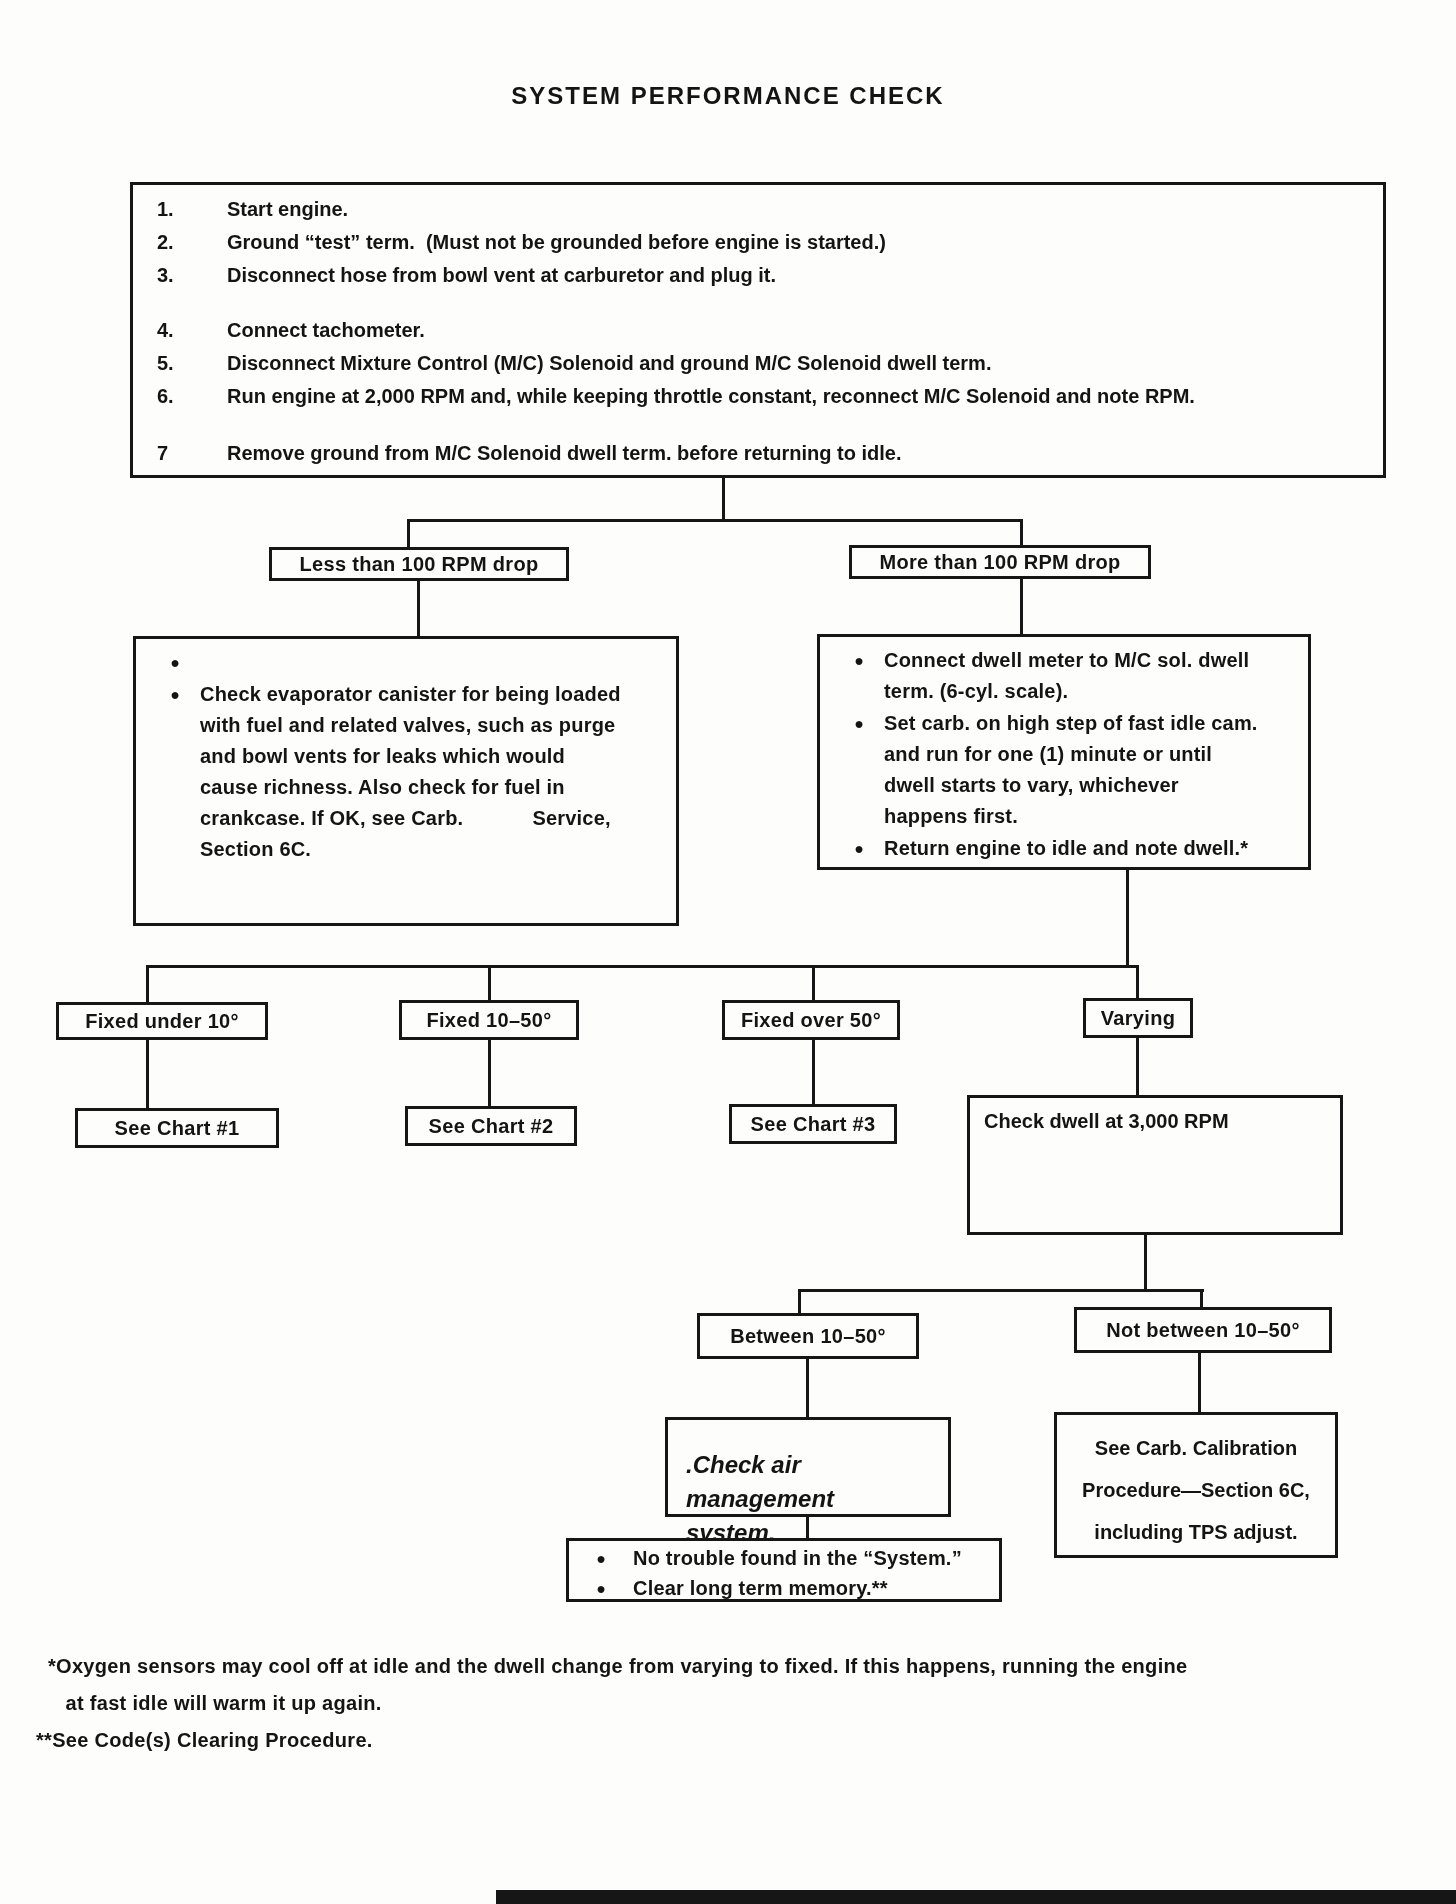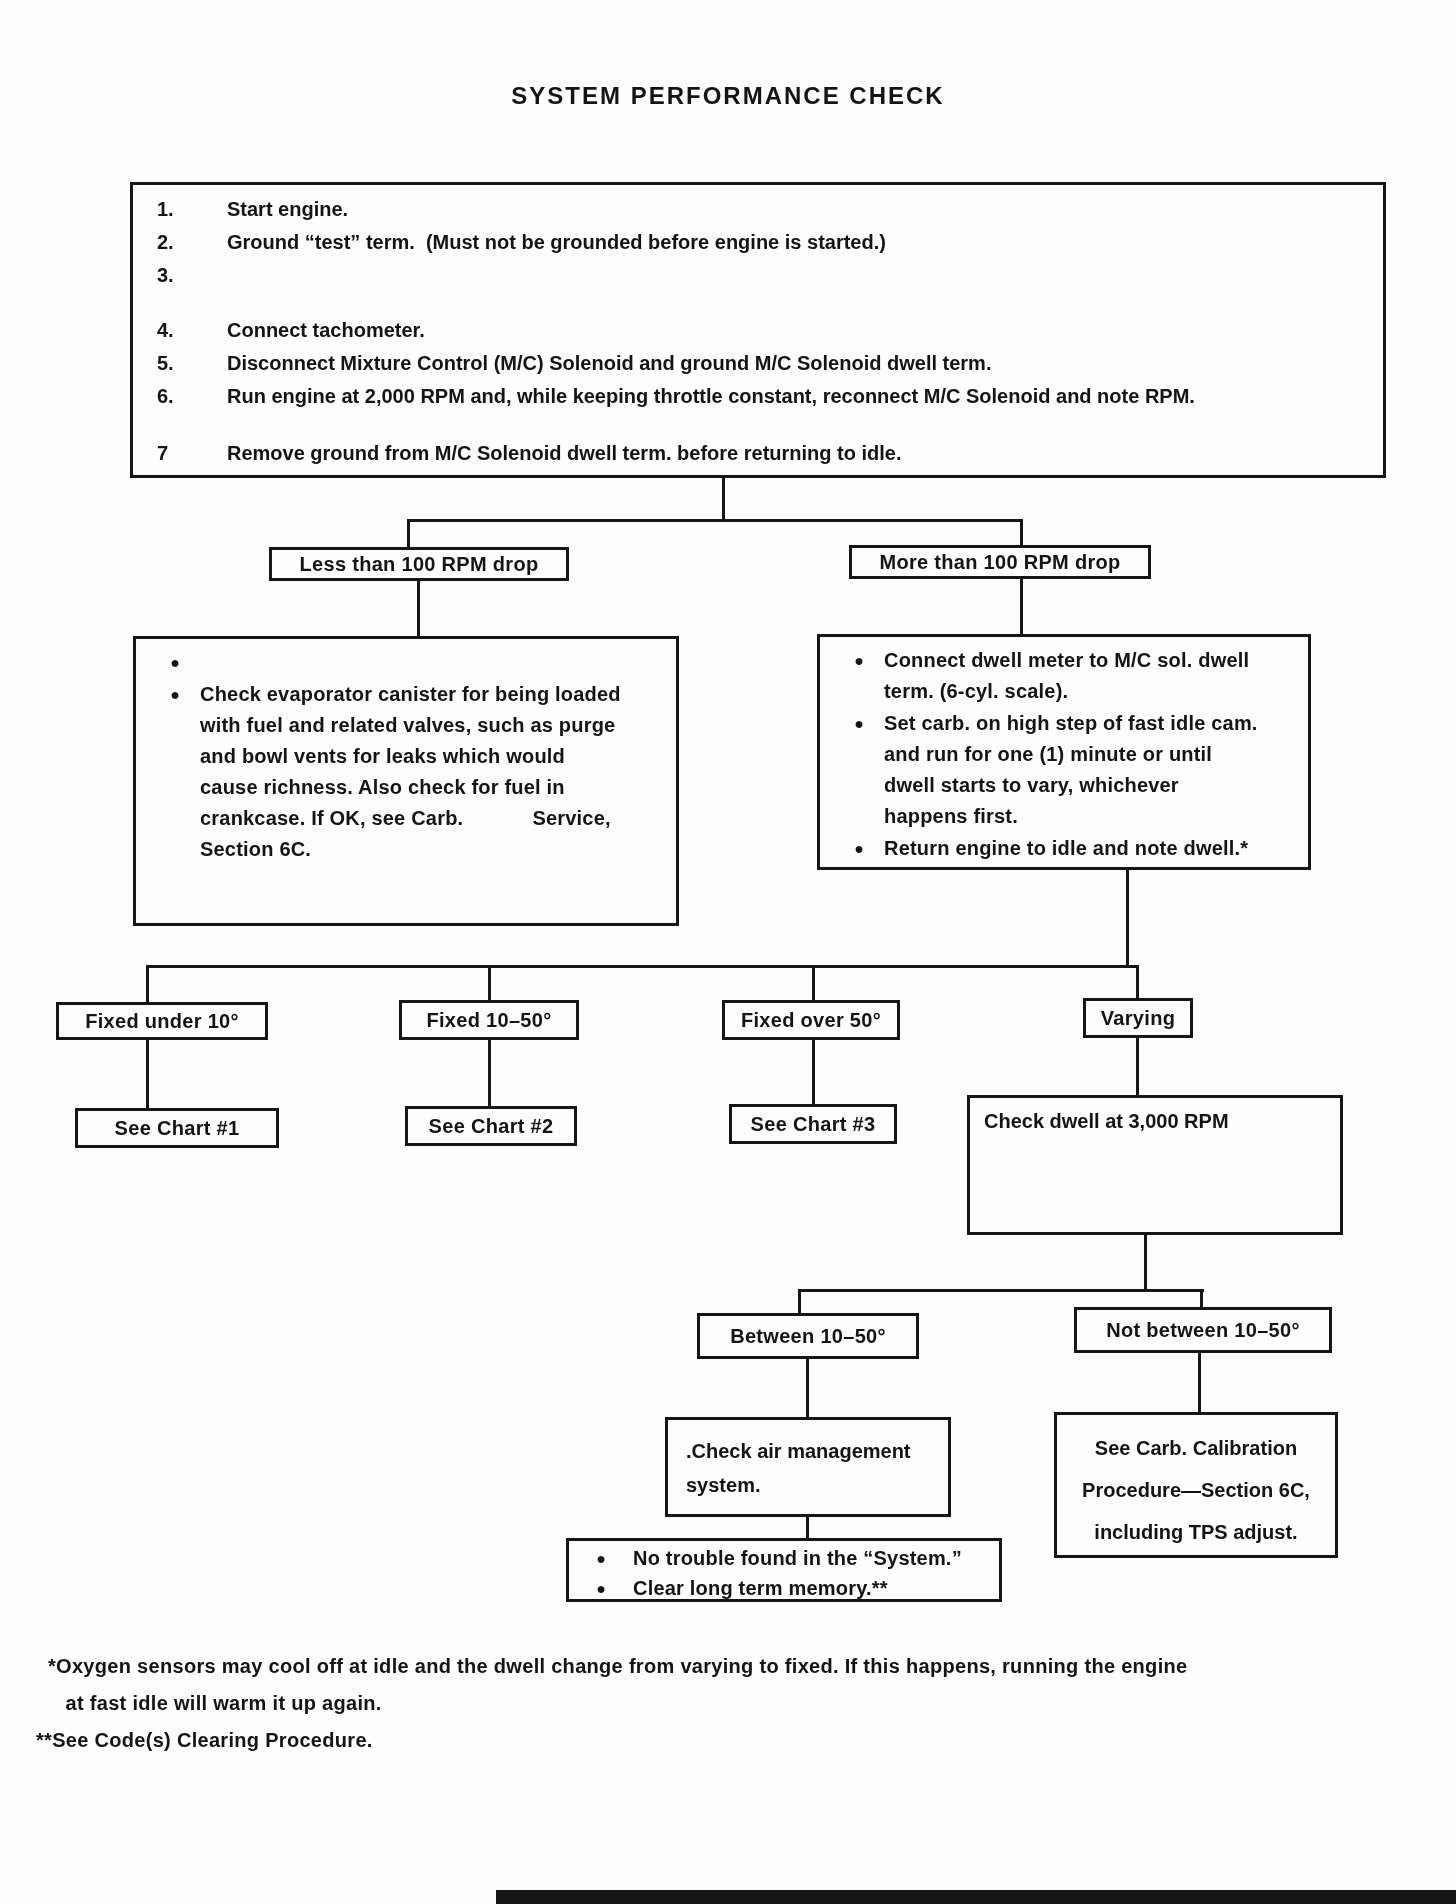--- a/index.html
+++ b/index.html
@@ -37,20 +37,21 @@
     <div class="steprow">
       <span class="num">1.</span>
       <span class="stext">Start engine.</span>
     </div>
     <div class="steprow">
       <span class="num">2.</span>
       <span class="stext">Ground “test” term.  (Must not be grounded before engine is started.)</span>
     </div>
     <div class="steprow">
       <span class="num">3.</span>
+      <span class="stext">Disconnect hose from bowl vent at carburetor and plug it.</span>
     </div>
     <div class="steprow gap1">
       <span class="num">4.</span>
       <span class="stext">Connect tachometer.</span>
     </div>
     <div class="steprow">
       <span class="num">5.</span>
       <span class="stext">Disconnect Mixture Control (M/C) Solenoid and ground M/C Solenoid dwell term.</span>
     </div>
     <div class="steprow">
@@ -134,21 +135,21 @@
   <div class="line" style="left:798px; top:1289px; width:406px; height:3px;"></div>
   <div class="line" style="left:798px; top:1289px; width:3px; height:26px;"></div>
   <div class="line" style="left:1200px; top:1289px; width:3px; height:20px;"></div>
 
   <div class="box nodebox" style="left:697px; top:1313px; width:222px; height:46px;">Between 10–50°</div>
   <div class="box nodebox" style="left:1074px; top:1307px; width:258px; height:46px;">Not between 10–50°</div>
 
   <div class="line" style="left:806px; top:1359px; width:3px; height:58px;"></div>
   <div class="line" style="left:1198px; top:1353px; width:3px; height:59px;"></div>
 
-  <div class="box pre" style="left:665px; top:1417px; width:286px; height:100px; font-size:20px; padding:14px 10px 0 18px; line-height:34px;">.Check air management
+  <div class="box pre" style="left:665px; top:1417px; width:286px; height:100px; font-size:24px; padding:28px 10px 0 18px; line-height:34px;font-style:italic;">.Check air management
 system.</div>
 
   <div class="box pre" style="left:1054px; top:1412px; width:284px; height:146px; font-size:20px; text-align:center; padding-top:12px; line-height:42px;">See Carb. Calibration
 Procedure—Section 6C,
 including TPS adjust.</div>
 
   <div class="line" style="left:806px; top:1517px; width:3px; height:21px;"></div>
 
   <div class="box" style="left:566px; top:1538px; width:436px; height:64px; font-size:20px; padding-top:3px;">
     <div class="bitem">

